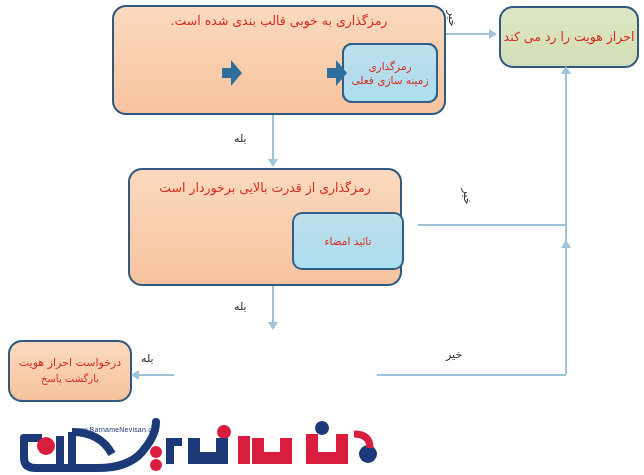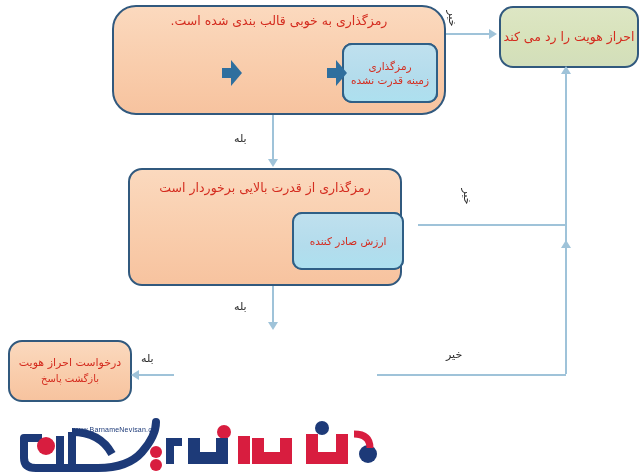--- a/index.html
+++ b/index.html
@@ -56,21 +56,20 @@
     padding: 0 4px;
   }
 
   
   #top-box {
     left: 112px;
     top: 5px;
     width: 334px;
     height: 110px;
     padding-top: 6px;
-    border-radius: 24px;
   }
   #top-subrow {
     position: absolute;
     left: 8px;
     top: 36px;
     width: 318px;
     height: 64px;
     display: flex;
     flex-direction: row-reverse;
     align-items: center;
@@ -215,21 +214,21 @@
     <div class="node blue top-sub">
       <div class="sub-label">فرمت فعلی با توجه</div>
       <div class="sub-label">به فرمت مشخص</div>
     </div>
     <div class="node blue top-sub">
       <div class="sub-label">رمز دریافت شده</div>
       <div class="sub-label">با دوره معتبر</div>
     </div>
     <div class="node blue top-sub">
       <div class="sub-label">رمزگذاری</div>
-      <div class="sub-label">زمینه قدرت نشده</div>
+      <div class="sub-label">زمینه سازی فعلی</div>
     </div>
   </div>
 
   <div style="position:absolute;left:222px;top:60px;width:20px;height:26px;">
     <div style="position:absolute;left:0;top:8px;width:11px;height:10px;background:#2f6f9e;"></div>
     <div style="position:absolute;left:9px;top:0;width:0;height:0;border-top:13px solid transparent;border-bottom:13px solid transparent;border-left:11px solid #2f6f9e;"></div>
   </div>
 
   <div style="position:absolute;left:327px;top:60px;width:20px;height:26px;">
     <div style="position:absolute;left:0;top:8px;width:11px;height:10px;background:#2f6f9e;"></div>
@@ -240,23 +239,20 @@
     <div class="node-title">احراز هویت را رد می کند</div>
   </div>
 
   <div class="node peach" id="mid-box">
     <div class="node-title">رمزگذاری از قدرت بالایی برخوردار است</div>
   </div>
 
   <div id="mid-subrow" style="position:absolute;left:142px;top:210px;width:262px;height:62px;">
     <div class="node blue mid-sub">
       <div class="sub-label">تائید امضاء</div>
-    </div>
-    <div class="node blue mid-sub">
-      <div class="sub-label">ارزش صادر کننده</div>
     </div>
   </div>
 
 
   <div class="node peach" id="left-box">
     <div class="node-title" style="font-size:11px;">درخواست احراز هویت</div>
     <div class="node-title" style="font-size:10px;">بازگشت پاسخ</div>
   </div>
 
   <div class="line h" style="left:446px; top:33px; width:44px;"></div>

